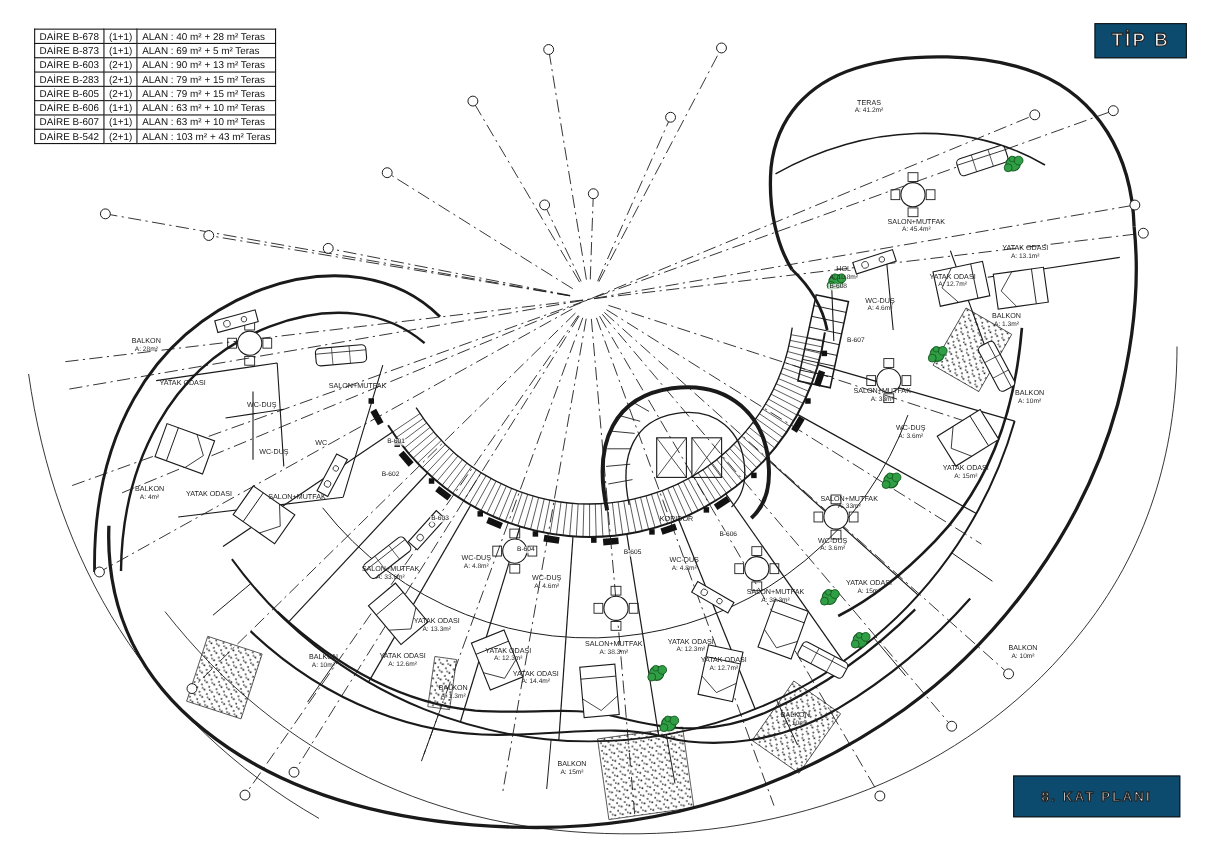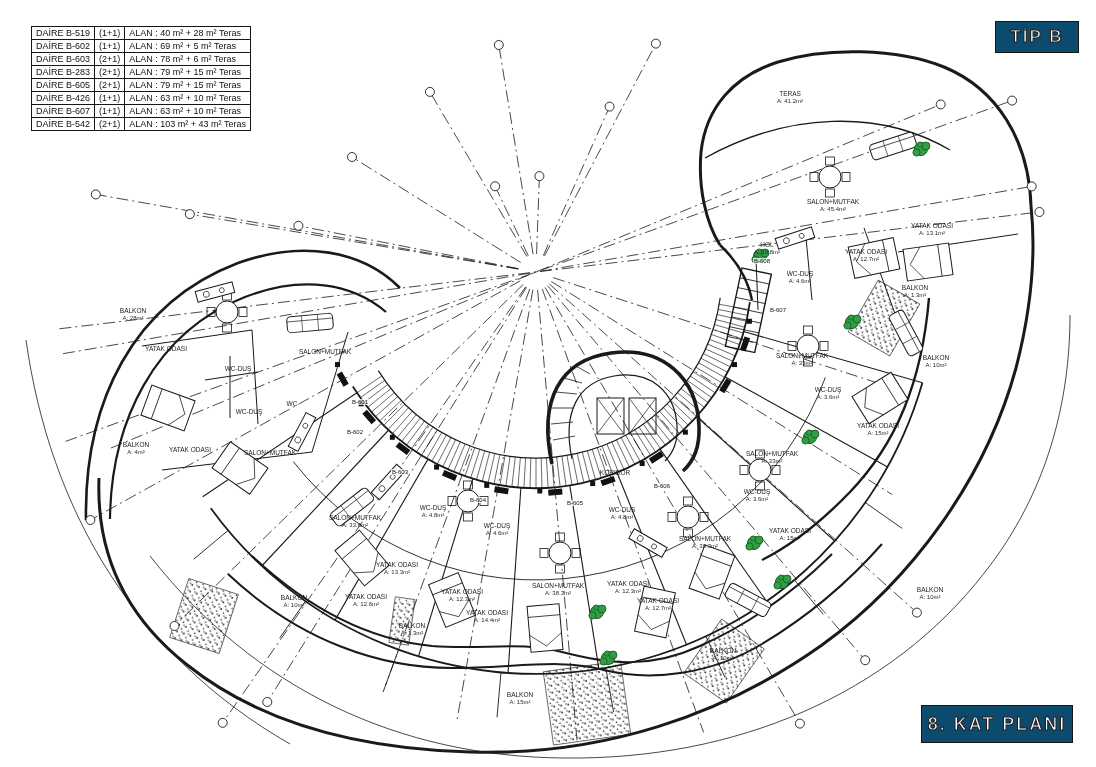--- a/index.html
+++ b/index.html
@@ -14,21 +14,21 @@
   .apt-table{border:1.5px solid #161616;}
   .apt-table td.c2{text-align:right;}
 
   
   .tbox{position:absolute;border:1.6px solid #161616;background:#0c4a6e;text-align:center;}
   .tip-box{left:995px;top:21px;width:82px;height:30px;line-height:30px;}
   .plan-box{left:921px;top:705px;width:150px;height:36px;line-height:36px;}
   .outline-text{color:#fff;-webkit-text-stroke:1.1px #222;font-weight:bold;
     letter-spacing:2px;font-family:"Liberation Sans",sans-serif;}
   .tip-box .outline-text{font-size:17px;}
-  .plan-box .outline-text{font-size:18px;}
+  .plan-box .outline-text{font-size:12px;}
 
   
   #labels-layer{position:absolute;left:0;top:0;width:1096px;height:767px;pointer-events:none;}
   .room-label{position:absolute;transform:translate(-50%,-50%);text-align:center;
     font-size:6.5px;line-height:6.8px;color:#1c1c1c;white-space:nowrap;}
   .room-label .area{font-size:6px;color:#2a2a2a;}
   .unit-tag{position:absolute;transform:translate(-50%,-50%);font-size:6px;color:#111;
     background:rgba(255,255,255,.75);padding:0 1px;white-space:nowrap;}
 </style>
 </head>
@@ -476,46 +476,46 @@
   <circle cx="5" cy="-3" r="4" fill="#2f9e44" stroke="#14591f" stroke-width=".8"></circle>
   <circle cx="-4.5" cy="3.5" r="3.6" fill="#2f9e44" stroke="#14591f" stroke-width=".8"></circle>
   <circle cx="-1" cy="-4.5" r="2.6" fill="#2f9e44" stroke="#14591f" stroke-width=".7"></circle>
         </g>
       </g>
   </svg>
 
   <table class="apt-table">
     <tbody id="apt-rows">
         <tr>
-          <td class="unit">DAİRE B-519</td>
+          <td class="unit">DAİRE B-678</td>
           <td class="c2">(1+1)</td>
           <td class="area">ALAN :  40 m² + 28 m² Teras</td>
         </tr>
         <tr>
-          <td class="unit">DAİRE B-602</td>
+          <td class="unit">DAİRE B-873</td>
           <td class="c2">(1+1)</td>
           <td class="area">ALAN :  69 m² +  5 m² Teras</td>
         </tr>
         <tr>
           <td class="unit">DAİRE B-603</td>
           <td class="c2">(2+1)</td>
-          <td class="area">ALAN :  78 m² + 6 m² Teras</td>
+          <td class="area">ALAN :  90 m² + 13 m² Teras</td>
         </tr>
         <tr>
           <td class="unit">DAİRE B-283</td>
           <td class="c2">(2+1)</td>
           <td class="area">ALAN :  79 m² + 15 m² Teras</td>
         </tr>
         <tr>
           <td class="unit">DAİRE B-605</td>
           <td class="c2">(2+1)</td>
           <td class="area">ALAN :  79 m² + 15 m² Teras</td>
         </tr>
         <tr>
-          <td class="unit">DAİRE B-426</td>
+          <td class="unit">DAİRE B-606</td>
           <td class="c2">(1+1)</td>
           <td class="area">ALAN :  63 m² + 10 m² Teras</td>
         </tr>
         <tr>
           <td class="unit">DAİRE B-607</td>
           <td class="c2">(1+1)</td>
           <td class="area">ALAN :  63 m² + 10 m² Teras</td>
         </tr>
         <tr>
           <td class="unit">DAİRE B-542</td>

